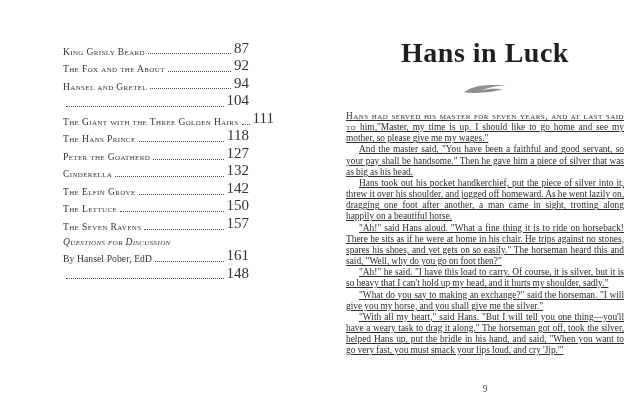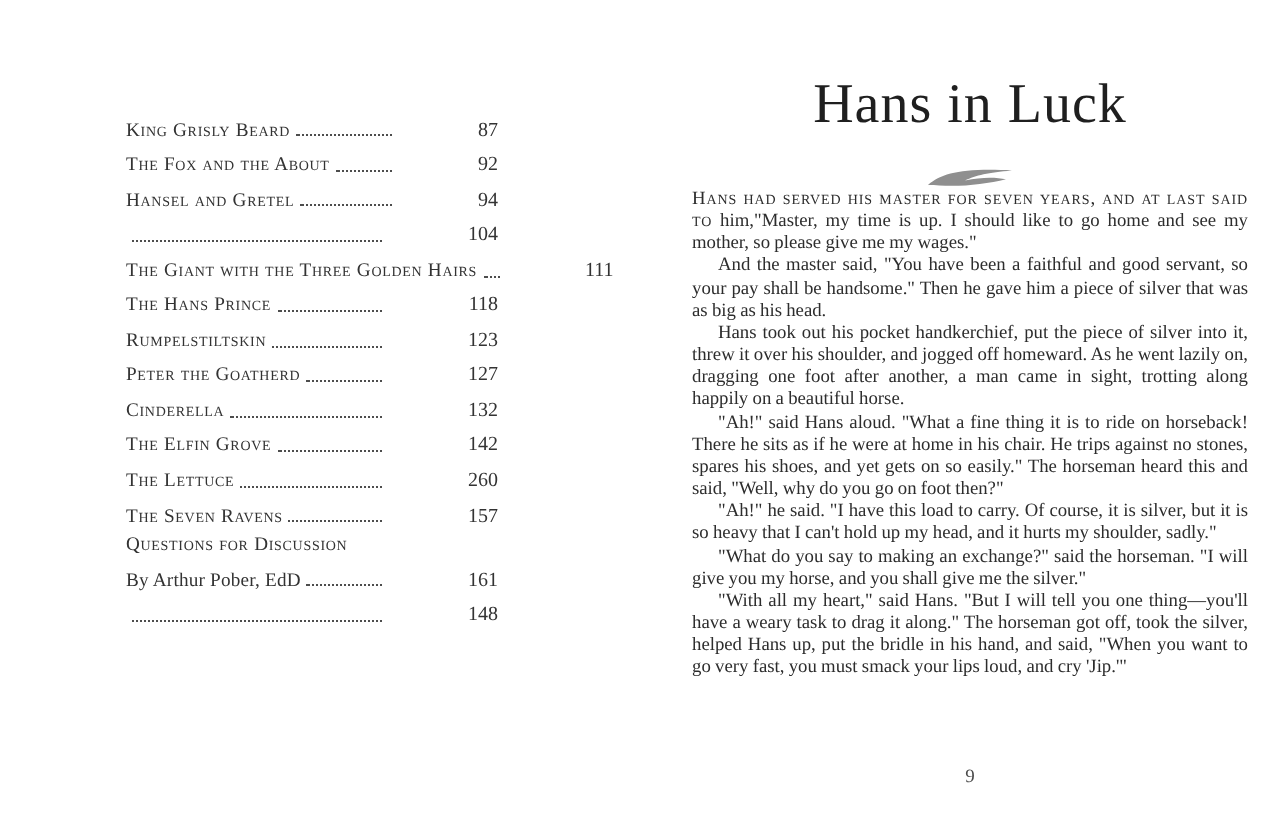--- a/index.html
+++ b/index.html
@@ -10,79 +10,80 @@
     overflow:hidden;
     font-family:"Liberation Serif", serif;
     color:#2d2d2d;
     -webkit-font-smoothing:antialiased;
   }
   .spread { position:absolute; inset:0; }
 
   
   .toc {
     position:absolute;
-    left:63px; top:55px;
+    left:63px; top:41px;
     width:186px;
   }
   .toc-row {
     display:flex;
     align-items:flex-end;
     height:17.55px;
   }
-  .toc-row.plain { height:14.5px; }
+  .toc-row.plain { height:14.5px;font-style:italic; }
   .toc-label {
     font-variant:small-caps;
     font-size:9.6px;
     letter-spacing:0.35px;
     color:#333333;
     white-space:nowrap;
     padding-bottom:2px;
   }
   .toc-label.nocaps { font-variant:normal; letter-spacing:0.1px; }
   .toc-leader {
     flex:1;
     min-width:8px;
     border-bottom:1.3px dotted #4d4d4d;
     margin:0 3px 4.2px 3px;
   }
   .toc-num {
-    font-size:10px;
+    font-size:15px;
     color:#333333;
     padding-bottom:2px;
     white-space:nowrap;
-    margin-left:40px;
   }
 
   
   .story {
     position:absolute;
     left:346px; top:0;
     width:278px; height:417px;
   }
   .chapter-title {
     margin:36px 0 0 0;
-    font-weight:normal;
+    font-weight:bold;
     font-size:28px;
     line-height:33px;
     text-align:center;
     color:#1f1f1f;
     letter-spacing:0.5px;
   }
   .ornament {
     margin-top:14px;
     text-align:center;
     height:12px;
     line-height:0;
   }
   .story-body {
+    margin-top:16px;
     font-size:9.4px;
     line-height:11.15px;
     text-align:justify;
     color:#2d2d2d;
     word-spacing:-0.2px;
+    text-decoration:underline;
   }
   .story-body p { margin:0; text-indent:13px; }
   .story-body p.first { text-indent:0; }
   .leadin {
     font-variant:small-caps;
     letter-spacing:0.45px;
   }
   .page-number {
     position:absolute;
     top:384px; left:0;
@@ -121,54 +122,49 @@
         <span class="toc-label">The Giant with the Three Golden Hairs</span>
         <span class="toc-leader"></span>
         <span class="toc-num">111</span>
       </div>
       <div class="toc-row">
         <span class="toc-label">The Hans Prince</span>
         <span class="toc-leader"></span>
         <span class="toc-num">118</span>
       </div>
       <div class="toc-row">
-        <span class="toc-label">Rumpelstiltskin</span>
-        <span class="toc-leader"></span>
-        <span class="toc-num">123</span>
-      </div>
-      <div class="toc-row">
         <span class="toc-label">Peter the Goatherd</span>
         <span class="toc-leader"></span>
         <span class="toc-num">127</span>
       </div>
       <div class="toc-row">
         <span class="toc-label">Cinderella</span>
         <span class="toc-leader"></span>
         <span class="toc-num">132</span>
       </div>
       <div class="toc-row">
         <span class="toc-label">The Elfin Grove</span>
         <span class="toc-leader"></span>
         <span class="toc-num">142</span>
       </div>
       <div class="toc-row">
         <span class="toc-label">The Lettuce</span>
         <span class="toc-leader"></span>
-        <span class="toc-num">260</span>
+        <span class="toc-num">150</span>
       </div>
       <div class="toc-row">
         <span class="toc-label">The Seven Ravens</span>
         <span class="toc-leader"></span>
         <span class="toc-num">157</span>
       </div>
       <div class="toc-row plain">
         <span class="toc-label">Questions for Discussion</span>
       </div>
       <div class="toc-row">
-        <span class="toc-label nocaps">By Arthur Pober, EdD</span>
+        <span class="toc-label nocaps">By Hansel Pober, EdD</span>
         <span class="toc-leader"></span>
         <span class="toc-num">161</span>
       </div>
       <div class="toc-row">
         <span class="toc-leader"></span>
         <span class="toc-num">148</span>
       </div>
     </div>
 
   <div class="story">

